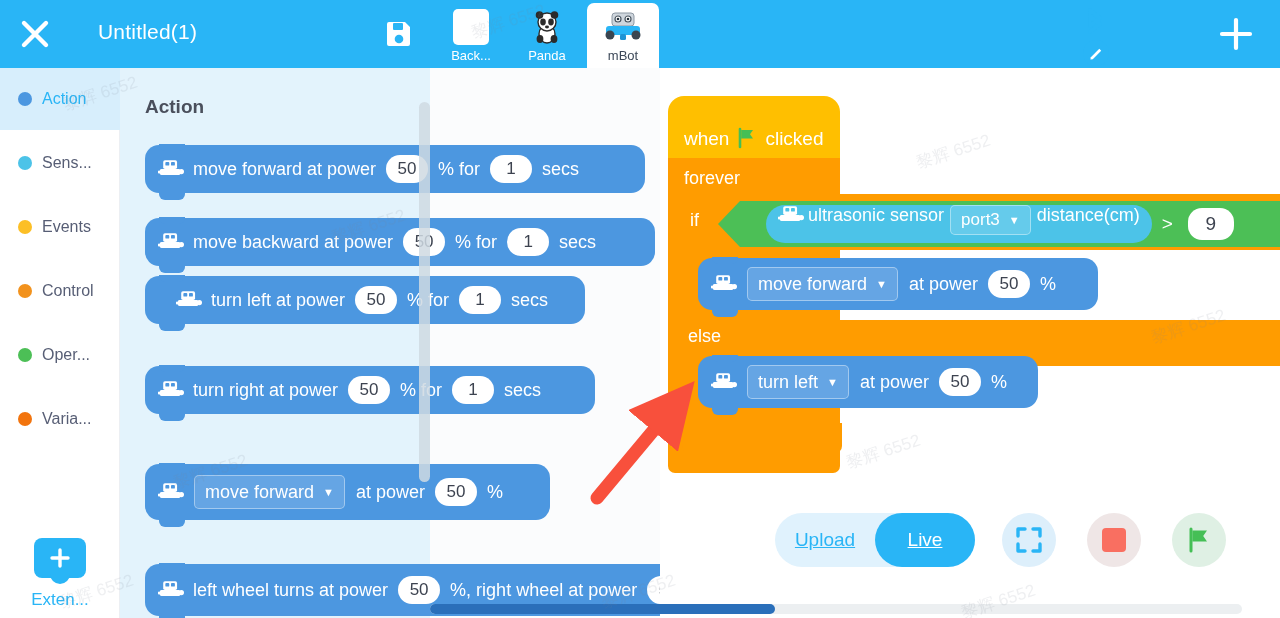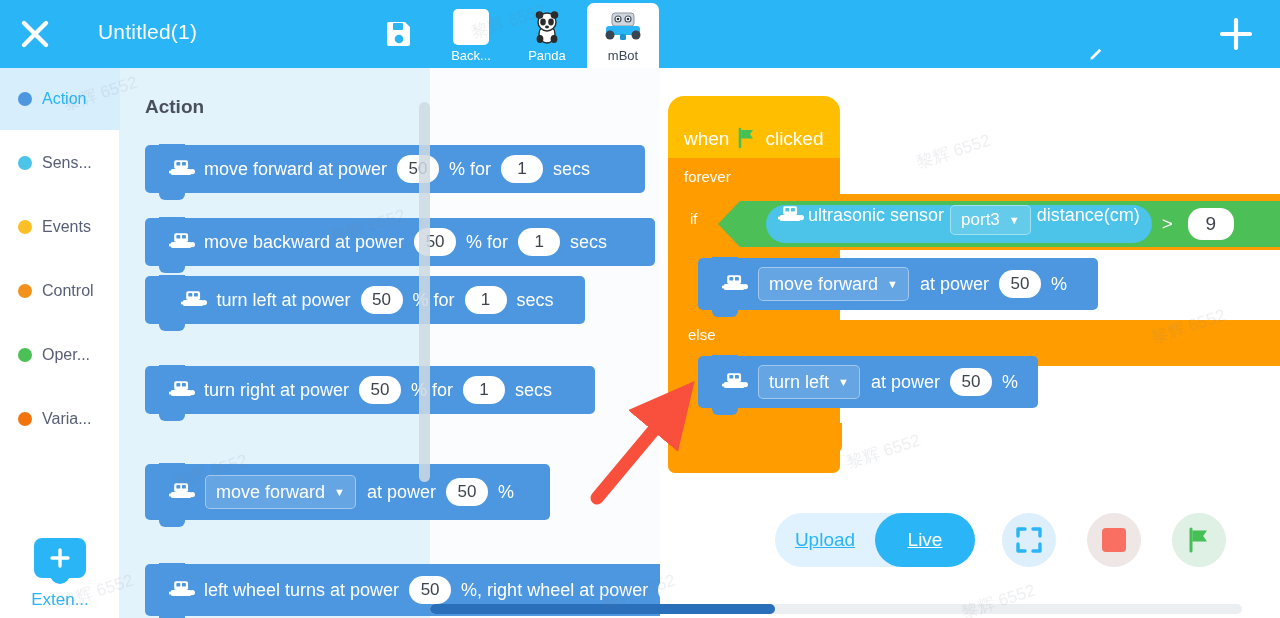--- a/index.html
+++ b/index.html
@@ -105,23 +105,23 @@
     font-size: 19px; font-weight: bold; color: #4a4f5c;
     z-index: 6;
   }
 
   .blocks-layer { position: absolute; left: 0; top: 68px; width: 660px; height: 550px; overflow: hidden; z-index: 5; }
 
   
   .blk {
     position: absolute;
     background: #4c97e0; color: #fff;
-    border-radius: 5px;
+    border-radius: 14px;
     display: flex; align-items: center;
-    padding: 0 14px 0 24px;
+    padding: 0 14px 0 13px;
     font-size: 18px; height: 48px;
     white-space: nowrap;
   }
   .blk::before {
     content: ""; position: absolute; left: 14px; top: -1px;
     width: 26px; height: 7px; background: inherit;
     border-radius: 0 0 6px 6px;
   }
   .blk::after {
     content: ""; position: absolute; left: 14px; bottom: -7px;
@@ -152,21 +152,21 @@
   }
 
   .hat {
     position: absolute; background: #ffbf00; color: #fff;
     border-radius: 16px 16px 0 0;
     height: 62px; display: flex; align-items: flex-end;
     padding: 0 16px 8px 16px; font-size: 19px;
   }
   .cblock { position: absolute; background: #ff9c00; }
   .cblock-lbl {
-    position: absolute; color: #fff; font-size: 15px;
+    position: absolute; color: #fff; font-size: 18px;
   }
 
   .greenflag-sm { width: 22px; height: 22px; margin: 0 7px 1px 7px; }
 
   .bool {
     position: absolute; background: #4cbf56;
     height: 46px; display: flex; align-items: center;
     padding-left: 26px; padding-right: 12px;
     font-size: 19px; color: #fff;
   }

